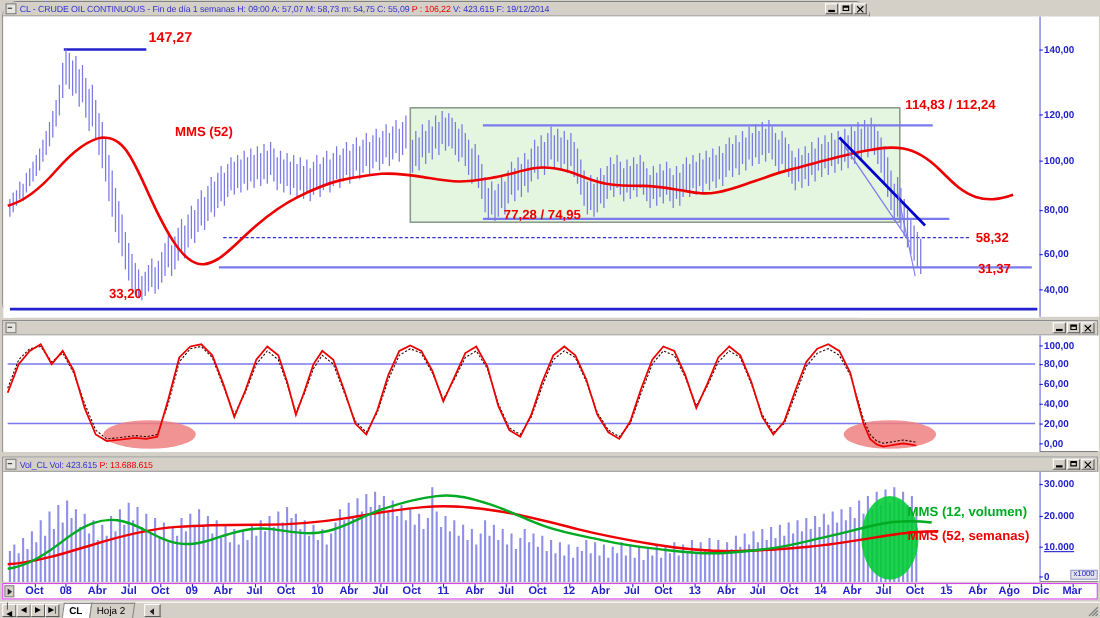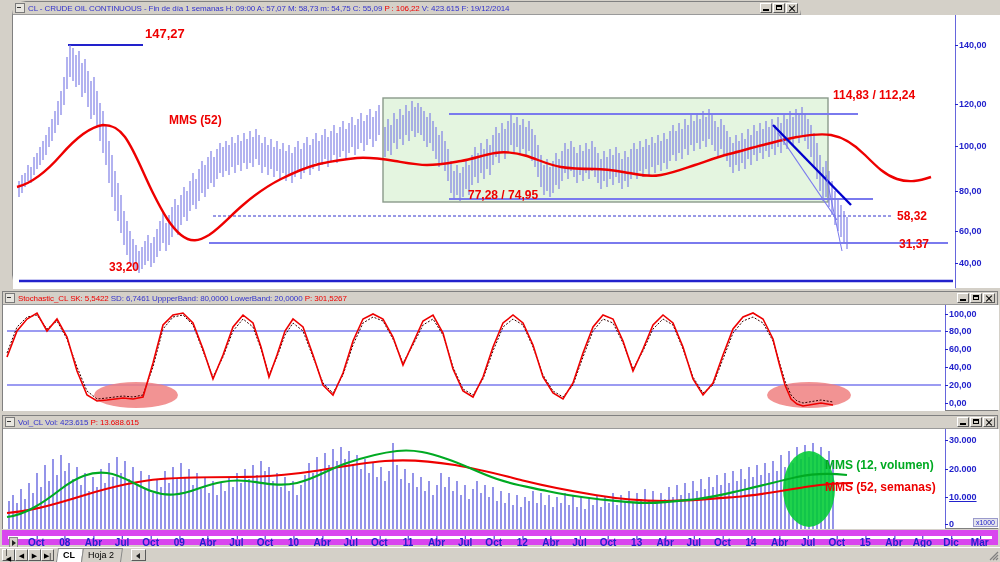--- a/index.html
+++ b/index.html
@@ -133,21 +133,21 @@
     border: 1px solid #9a9acc;
     padding: 0 2px;
   }
 
   
   .xaxis {
     position: absolute;
     left: 0;
     height: 15px;
     background: #ffffff;
-    border: 6px solid #d946ef;
+    border: 1px solid #d946ef;
     box-sizing: border-box;
   }
   .xtick {
     position: absolute;
     top: 1px;
     font-size: 10px;
     font-weight: bold;
     color: #2222cc;
     transform: translateX(-50%);
     white-space: nowrap;
@@ -254,21 +254,21 @@
     position: absolute;
     right: 1px; bottom: 1px;
     width: 12px; height: 12px;
   }
 </style>
 </head>
 <body>
 
 <div class="app">
 
-  <div class="panel" id="price-panel" style="left:12px; top:1px; width:789px; height:288px;border-radius:14px;">
+  <div class="panel" id="price-panel" style="left:2px; top:1px; width:789px; height:288px;border-radius:14px;">
     <div class="panel-titlebar">
       <div class="sysmenu"></div>
       <div class="title-text">
         <span>CL - CRUDE OIL CONTINUOUS - Fin de día 1 semanas H: 09:00 A: 57,07 M: 58,73 m: 54,75 C: 55,09 </span><span class="red">P : 106,22</span><span> V: 423.615 F: 19/12/2014</span>
       </div>
       <div class="win-btns">
         <div class="win-btn wb-min">
             <i></i>
           </div>
         <div class="win-btn wb-max">
@@ -395,28 +395,20 @@
       <div class="ytick" style="top:131px;">100,00</div>
       <div class="ytick" style="top:176px;">80,00</div>
       <div class="ytick" style="top:216px;">60,00</div>
       <div class="ytick" style="top:248px;">40,00</div>
     </div>
   </div>
 
   <div class="panel" id="stoch-panel" style="left:2px; top:291px; width:996px; height:120px;">
     <div class="panel-titlebar">
       <div class="sysmenu"></div>
-      <div class="title-text">
-        <span class="red">Stochastic_CL</span>
-        <span class="red">SK: 5,5422</span>
-        <span>SD: 6,7461</span>
-        <span>UppperBand: 80,0000</span>
-        <span>LowerBand: 20,0000</span>
-        <span class="red">P: 301,5267</span>
-      </div>
       <div class="win-btns">
         <div class="win-btn wb-min">
             <i></i>
           </div>
         <div class="win-btn wb-max">
             <i></i>
           </div>
         <div class="win-btn wb-close">
             <i></i>
           </div>

